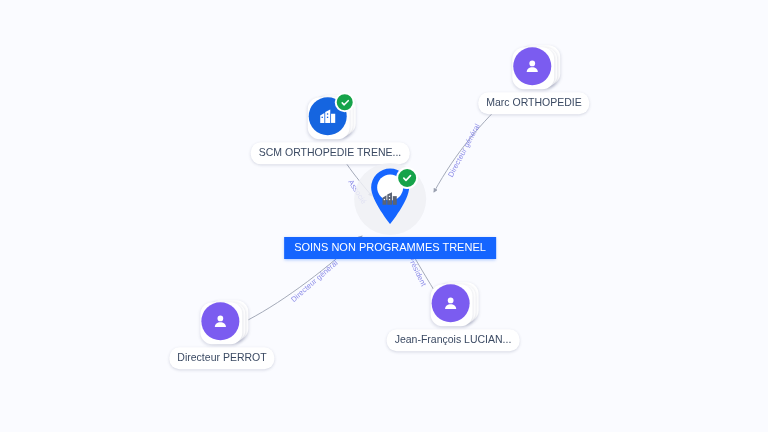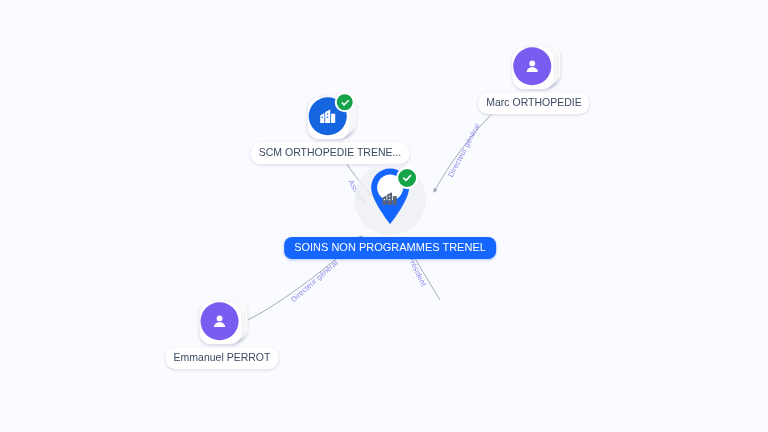--- a/index.html
+++ b/index.html
@@ -112,21 +112,21 @@
     padding: 5px 8px 6px 8px;
     border-radius: 10px;
     white-space: nowrap;
     box-shadow: 0 1px 3px rgba(60,70,110,.20);
   }
   .node.central .node-label {
     background: #1565ff;
     color: #ffffff;
     font-size: 11px;
     padding: 5px 10px 6px 10px;
-    border-radius: 8px;
+    border-radius: 0;
     box-shadow: 0 1px 3px rgba(21,101,255,.35);
     margin-top: 4px;
   }
 
   
   .edge-label {
     position: absolute;
     color: #8c8ce8;
     font-size: 7.5px;
     white-space: nowrap;
@@ -193,34 +193,48 @@
       <div class="avatar person">
         <svg width="18" height="18" viewBox="0 0 24 24">
           <circle cx="12" cy="8.2" r="3.8" fill="#ffffff"></circle>
           <path d="M4.6 19.5c0-4.1 3.3-6.3 7.4-6.3s7.4 2.2 7.4 6.3z" fill="#ffffff"></path>
         </svg>
       </div>
     </div>
     <div class="node-label">Marc ORTHOPEDIE</div>
   </div>
 
-
-  <div class="node" style="left:222px; top:334px;">
+  <div class="node" style="left:453px; top:316px;">
     <div class="node-stack">
       <div class="stack-card c1"></div>
       <div class="stack-card c2"></div>
       <div class="stack-card c3"></div>
       <div class="avatar person">
         <svg width="18" height="18" viewBox="0 0 24 24">
           <circle cx="12" cy="8.2" r="3.8" fill="#ffffff"></circle>
           <path d="M4.6 19.5c0-4.1 3.3-6.3 7.4-6.3s7.4 2.2 7.4 6.3z" fill="#ffffff"></path>
         </svg>
       </div>
     </div>
-    <div class="node-label">Emmanuel PERROT</div>
+    <div class="node-label">Jean-François LUCIAN...</div>
+  </div>
+
+  <div class="node" style="left:222px; top:334px;">
+    <div class="node-stack">
+      <div class="stack-card c1"></div>
+      <div class="stack-card c2"></div>
+      <div class="stack-card c3"></div>
+      <div class="avatar person">
+        <svg width="18" height="18" viewBox="0 0 24 24">
+          <circle cx="12" cy="8.2" r="3.8" fill="#ffffff"></circle>
+          <path d="M4.6 19.5c0-4.1 3.3-6.3 7.4-6.3s7.4 2.2 7.4 6.3z" fill="#ffffff"></path>
+        </svg>
+      </div>
+    </div>
+    <div class="node-label">Directeur PERROT</div>
   </div>
 
   <div class="node central" style="left:390px; top:212px;">
     <div class="node-stack">
       <div class="halo"></div>
       <svg class="pin" viewBox="0 0 46 60">
         <path d="M23 59 C23 59 4 35.5 4 22.5 A19 19 0 0 1 42 22.5 C42 35.5 23 59 23 59 Z" fill="#1565ff"></path>
         <circle cx="23" cy="22.5" r="13" fill="#ffffff"></circle>
       </svg>
       <div class="pin-inner-icon">

